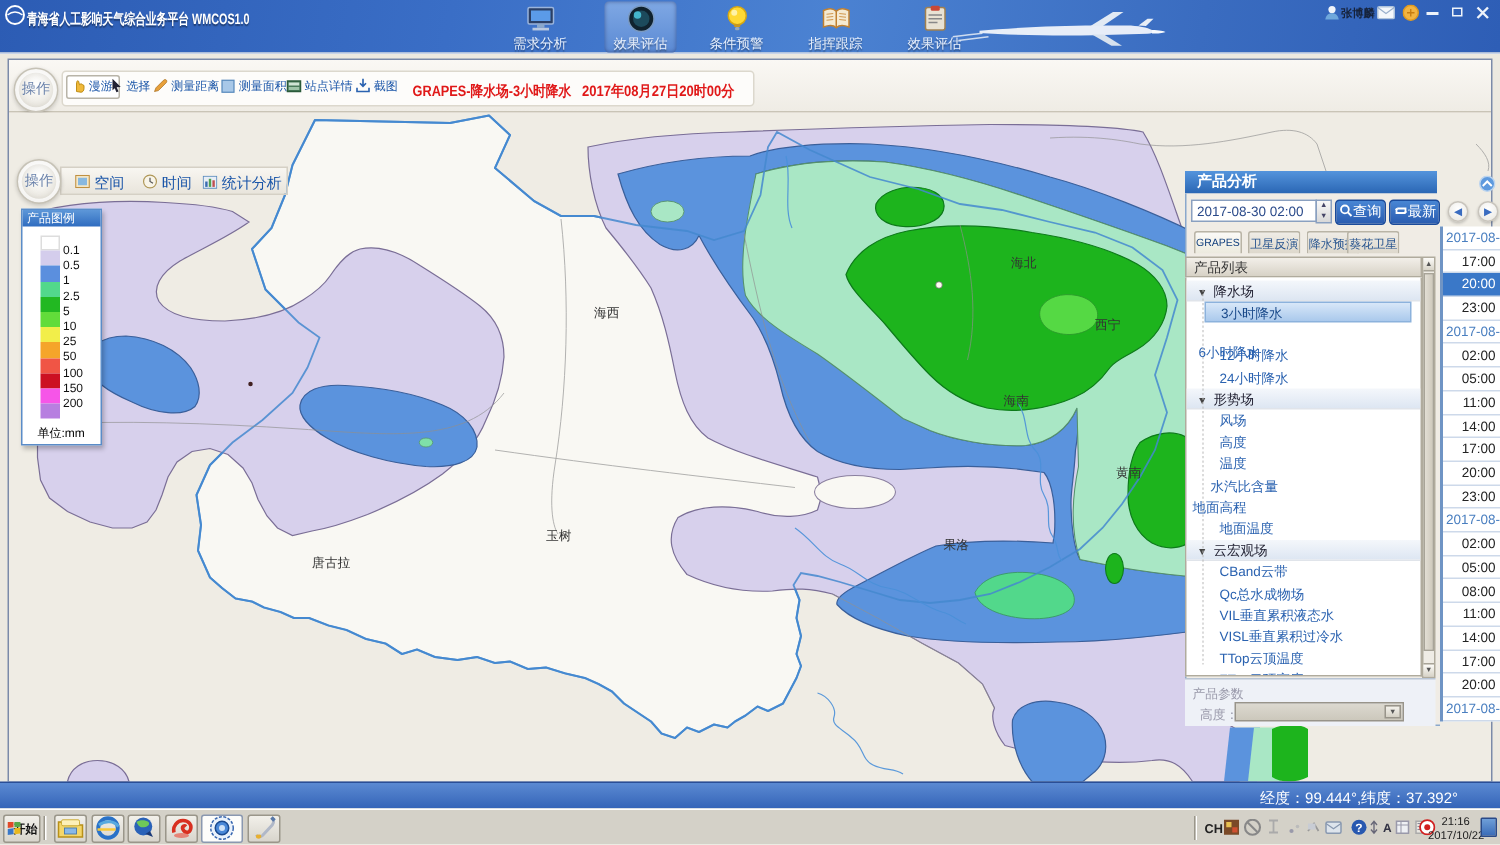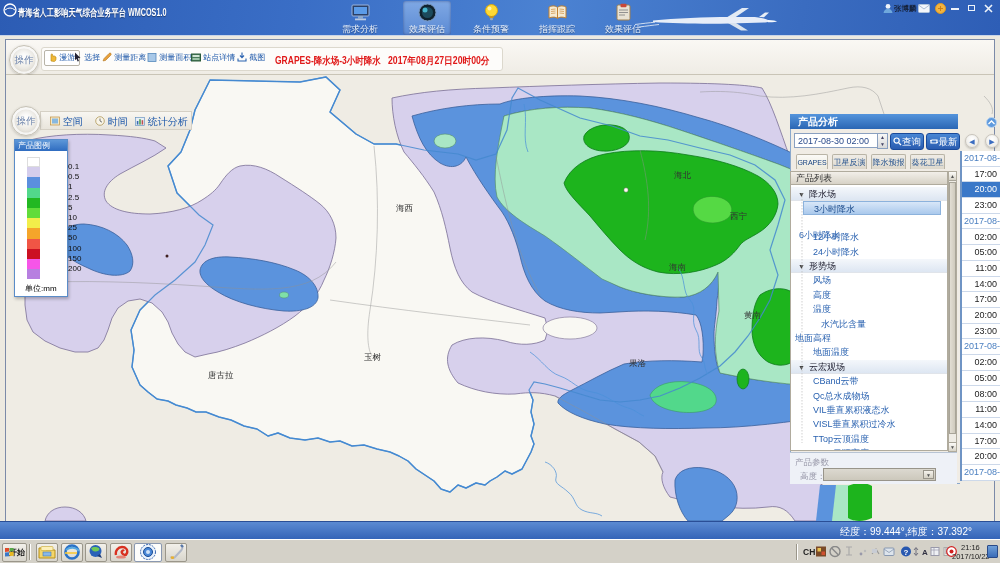--- a/index.html
+++ b/index.html
@@ -32,21 +32,21 @@
 #map { left:6px; top:75px; width:988px; height:446px; }
 
 
 #ft2strip { left:40px; top:111px; width:152px; height:19px; background:linear-gradient(#f8f6f1,#e9e5dc); border:1px solid #d5d0c5; }
 #ft2strip span { position:absolute; top:3px; font-size:10px; color:#1a55a8; white-space:nowrap; }
 
 
 #legend { left:14px; top:139px; width:54px; height:158px; background:#fff; border:1px solid #5a8cc8; box-shadow:1px 2px 3px rgba(0,0,0,.25); }
 #legendbar { left:0; top:0; width:52px; height:11px; background:linear-gradient(#5d97d8,#2f6cc0); color:#fff; font-size:8px; line-height:11px; padding-left:3px; }
 .sw { position:absolute; left:12px; width:13px; height:10.2px; }
-.swl { position:absolute; left:27px; font-size:8px; color:#111;margin-left:26px; }
+.swl { position:absolute; left:27px; font-size:8px; color:#111; }
 
 
 #panel { left:790px; top:114px; width:210px; height:370px; }
 #paneltitle { left:0; top:0; width:168px; height:15px; background:linear-gradient(#5494dc,#2a66b4); color:#fff; font-size:10px; font-weight:bold; line-height:15px; padding-left:8px; }
 #panelbody { left:0; top:15px; width:170px; height:355px; background:#f0ece5; border-left:1px solid #8aa8cc; border-bottom:1px solid #8aa8cc; }
 #dateinput { left:4px; top:19px; width:84px; height:15px; background:#fff; border:1px solid #8aa0c0; font-size:9px; color:#2a4a8a; line-height:14px; padding-left:3px; }
 .bluebtn { position:absolute; top:18px; height:17px; background:linear-gradient(#4886d4,#2a5cb0); border:1px solid #1a4a9a; border-radius:3px; color:#fff; font-size:9.5px; text-align:center; line-height:16px; }
 .tab { position:absolute; top:40px; height:15px; background:linear-gradient(#efece6,#ddd8cc); border:1px solid #b9b4a6; border-bottom:none; border-radius:2px 2px 0 0; color:#27548f; font-size:8px; text-align:center; line-height:15px; white-space:nowrap; overflow:hidden; }
 #listhdr { left:0; top:57px; width:158px; height:14px; background:linear-gradient(#f2efe9,#d7d2c6); border:1px solid #b0ab9d; font-size:9px; color:#333; line-height:13px; padding-left:5px; }
 #list { left:0; top:71px; width:158px; height:266px; background:#fff; border:1px solid #b0ab9d; border-top:none; overflow:hidden; }
@@ -318,33 +318,33 @@
         </svg>查询</div>
     <div class="bluebtn" style="left:136px;top:19px;width:34px;"><svg width="10" height="9" viewBox="0 0 10 9" style="vertical-align:-1px">
           <path d="M2,3 L2,6 L8,6 M8,6 L8,3 L2.5,3" stroke="#fff" stroke-width="1.2" fill="none"></path>
           <path d="M1,4 L2,2.5 L3,4 M9,5 L8,6.5 L7,5" fill="#fff"></path>
         </svg>最新</div>
     <div class="abs" style="left:175px;top:20px;width:14px;height:14px;border-radius:50%;background:radial-gradient(circle at 50% 35%,#fff,#e8e6e0);border:1px solid #c8c4bc;box-shadow:0 1px 2px rgba(0,0,0,.2);color:#3a6cc0;font-size:7px;text-align:center;line-height:14px">◀</div>
     <div class="abs" style="left:195px;top:20px;width:14px;height:14px;border-radius:50%;background:radial-gradient(circle at 50% 35%,#fff,#e8e6e0);border:1px solid #c8c4bc;box-shadow:0 1px 2px rgba(0,0,0,.2);color:#3a6cc0;font-size:7px;text-align:center;line-height:14px">▶</div>
     <div class="tab" style="left:6px;width:32px;background:linear-gradient(#fbfaf7,#eceade);color:#14417e;font-size:7px;">GRAPES</div>
     <div class="tab" style="left:42px;width:35px;">卫星反演</div>
     <div class="tab" style="left:81px;width:35px;">降水预报</div>
-    <div class="tab" style="left:120px;width:35px;">葵花卫星</div>
+    <div class="tab" style="left:108px;width:35px;">葵花卫星</div>
     <div id="listhdr" class="abs">产品列表</div>
     <div id="list" class="abs">
       <div class="titem tgroup" style="top:2px"><span style="color:#444;font-size:7px;margin:0 4px 0 7px">▼</span>降水场</div>
       <div class="titem tsel" style="top:16.4px;left:12px;width:138px;padding-left:10px">3小时降水</div>
       <div class="titem" style="top:43px;padding-left:8px">6小时降水</div>
       <div class="titem" style="top:45.2px;padding-left:22px">12小时降水</div>
       <div class="titem" style="top:59.6px;padding-left:22px">24小时降水</div>
       <div class="titem tgroup" style="top:74px"><span style="color:#444;font-size:7px;margin:0 4px 0 7px">▼</span>形势场</div>
       <div class="titem" style="top:88.4px;padding-left:22px">风场</div>
       <div class="titem" style="top:102.8px;padding-left:22px">高度</div>
       <div class="titem" style="top:117.2px;padding-left:22px">温度</div>
-      <div class="titem" style="top:131.6px;padding-left:30px">水汽比含量</div>
+      <div class="titem" style="top:131.6px;padding-left:16px">水汽比含量</div>
       <div class="titem" style="top:146px;padding-left:4px">地面高程</div>
       <div class="titem" style="top:160.4px;padding-left:22px">地面温度</div>
       <div class="titem tgroup" style="top:174.8px"><span style="color:#444;font-size:7px;margin:0 4px 0 7px">▼</span>云宏观场</div>
       <div class="titem" style="top:189.2px;padding-left:22px">CBand云带</div>
       <div class="titem" style="top:203.6px;padding-left:22px">Qc总水成物场</div>
       <div class="titem" style="top:218px;padding-left:22px">VIL垂直累积液态水</div>
       <div class="titem" style="top:232.4px;padding-left:22px">VISL垂直累积过冷水</div>
       <div class="titem" style="top:246.8px;padding-left:22px">TTop云顶温度</div>
       <div class="titem" style="top:261.2px;padding-left:22px">ZTop云顶高度</div>
       <svg class="abs" style="left:8px;top:0" width="6" height="266">

